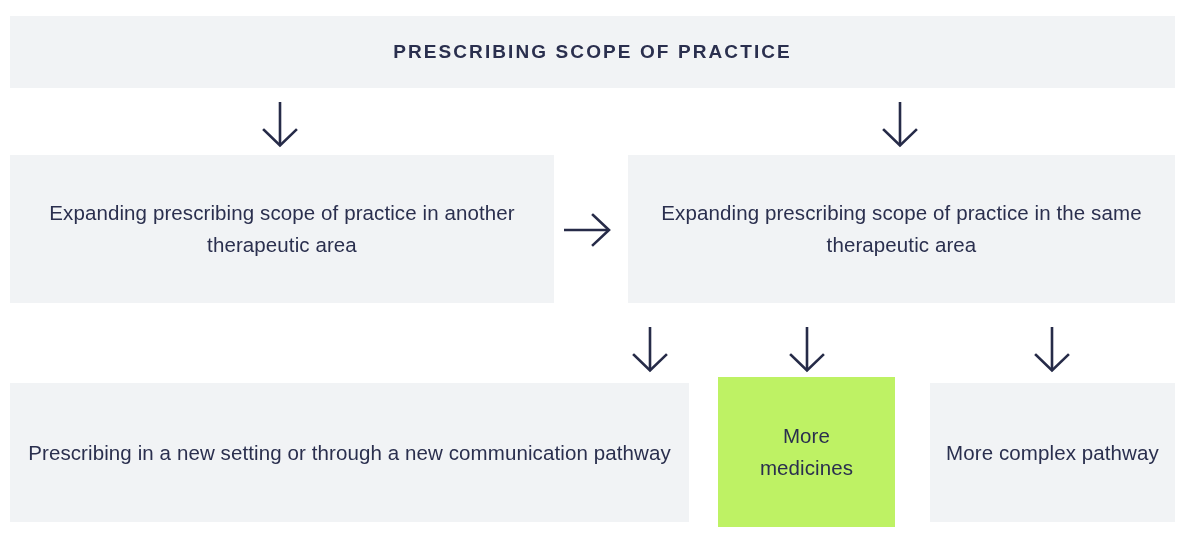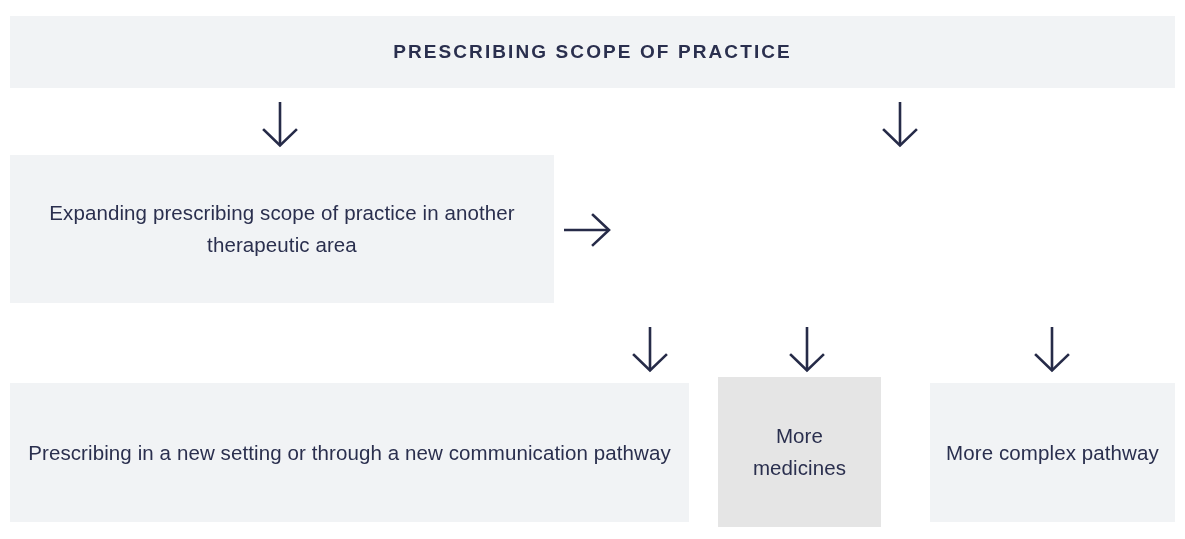--- a/index.html
+++ b/index.html
@@ -70,23 +70,23 @@
   
   #box-new-setting {
     left: 10px;
     top: 383px;
     width: 679px;
     height: 139px;
   }
   #box-more-medicines {
     left: 718px;
     top: 377px;
-    width: 163px;
+    width: 177px;
     height: 150px;
-    background: #e5e5e5;
+    background: #bef264;
     align-items: center;
   }
   #box-complex-patients {
     left: 930px;
     top: 383px;
     width: 245px;
     height: 139px;
   }
 
   
@@ -130,20 +130,23 @@
     <span class="box-text">Expanding prescribing scope of practice in another therapeutic area</span>
   </div>
 
   <div class="arrow" id="arrow-right-middle">
     <svg width="54" height="36" viewBox="0 0 54 36" aria-hidden="true">
       <line x1="2" y1="18" x2="46" y2="18" stroke="#262b48" stroke-width="2.6"></line>
       <polyline points="31,3 47,18 31,33" fill="none" stroke="#262b48" stroke-width="2.6" stroke-linecap="square" stroke-linejoin="miter"></polyline>
     </svg>
   </div>
 
+  <div class="box" id="box-same-area">
+    <span class="box-text">Expanding prescribing scope of practice in the same therapeutic area</span>
+  </div>
 
   <div class="arrow" id="arrow-down-setting">
     <svg width="52" height="48" viewBox="0 0 52 48" aria-hidden="true">
       <line x1="26" y1="2" x2="26" y2="44" stroke="#262b48" stroke-width="2.6"></line>
       <polyline points="10,30 26,45.5 42,30" fill="none" stroke="#262b48" stroke-width="2.6" stroke-linecap="square" stroke-linejoin="miter"></polyline>
     </svg>
   </div>
 
   <div class="arrow" id="arrow-down-medicines">
     <svg width="52" height="48" viewBox="0 0 52 48" aria-hidden="true">

